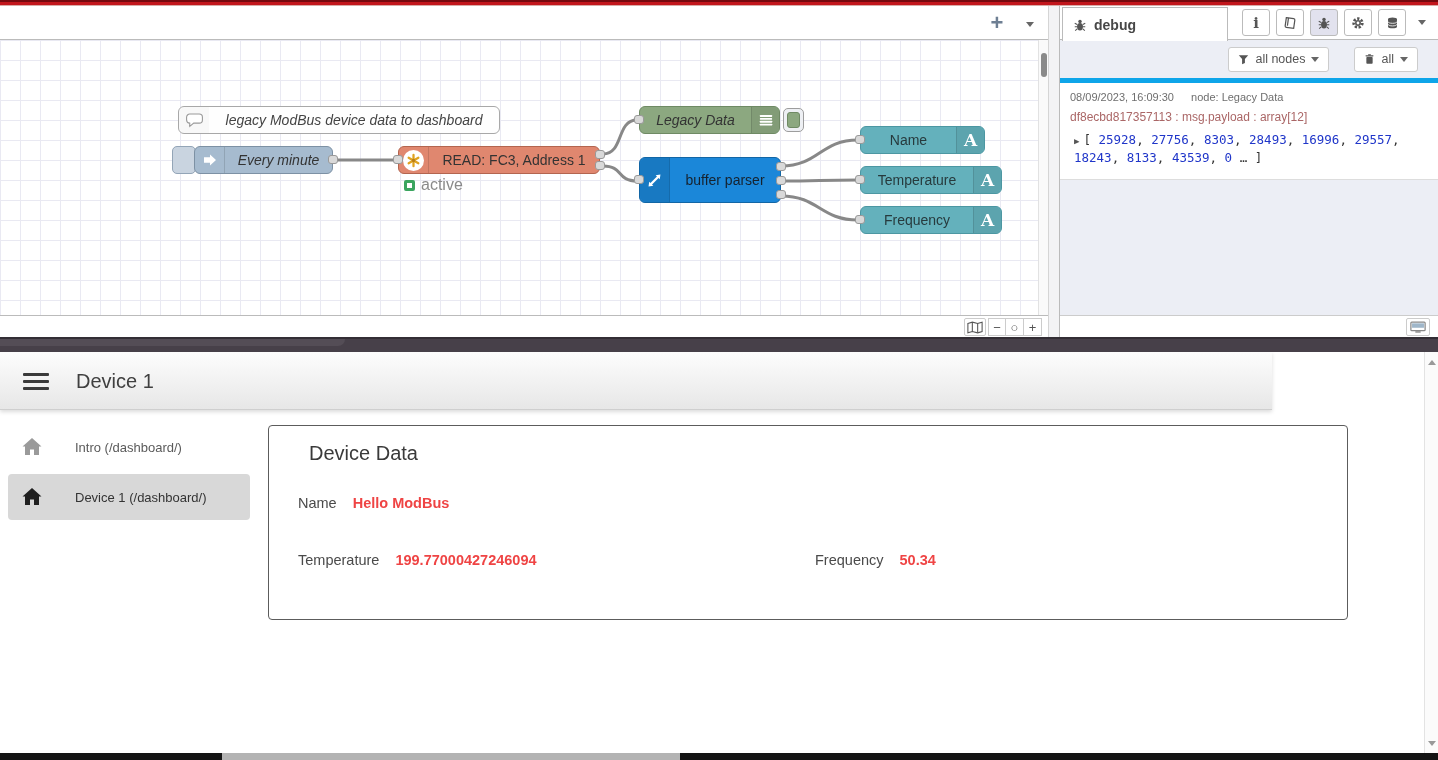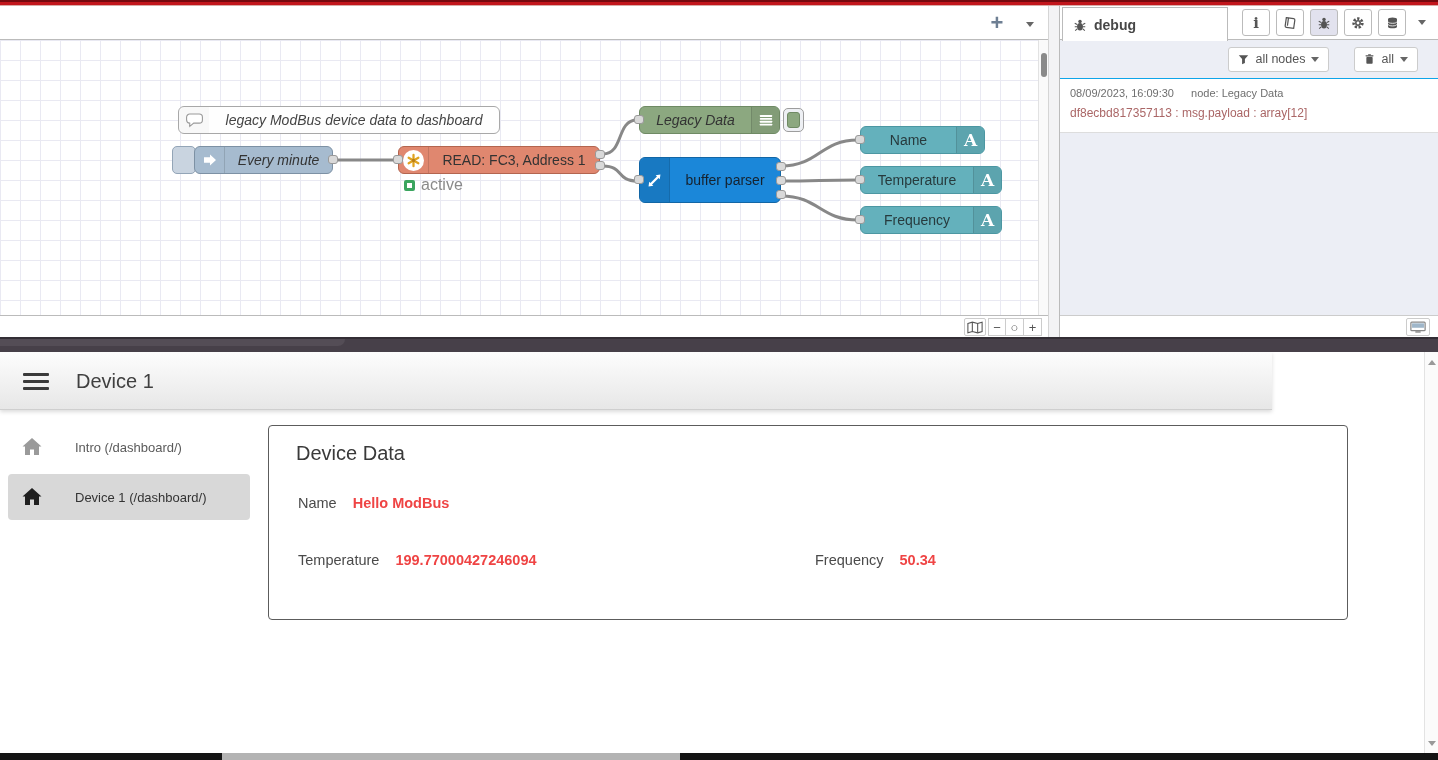--- a/index.html
+++ b/index.html
@@ -79,21 +79,21 @@
   .tab-debug { position:absolute; left:2px; top:1px; width:166px; height:34px; background:#fff; border:1px solid #bbb; border-bottom:none; display:flex; align-items:center; gap:7px; padding-left:10px; font-size:14px; font-weight:600; color:#474747; z-index:2; cursor:pointer; }
   .side-tool-btns { position:absolute; right:6px; top:3px; display:flex; gap:6px; align-items:center; }
   .tool-btn { width:28px; height:27px; background:#fff; border:1px solid #bbb; border-radius:3px; display:flex; align-items:center; justify-content:center; cursor:pointer; color:#555; }
   .tool-btn.active { background:#e2e2ee; }
   .info-glyph { font-family:"DejaVu Serif", serif; font-weight:bold; font-size:15px; color:#555; }
 
   .filter-row { position:absolute; left:0; top:34px; width:378px; height:38px; display:flex; justify-content:flex-end; align-items:center; gap:25px; padding-right:20px; }
   .filter-btn { height:25px; background:#fff; border:1px solid #ccc; border-radius:3px; display:flex; align-items:center; gap:6px; padding:0 9px; font-size:12.5px; color:#555; cursor:pointer; }
 
   .msg-list { position:absolute; left:0; top:72px; width:378px; height:243px; overflow:hidden; }
-  .msg { background:#fff; border-top:1px solid #0ea5e9; border-bottom:1px solid #ddd; padding:8px 10px 12px 10px; cursor:default; }
+  .msg { background:#fff; border-top:5px solid #0ea5e9; border-bottom:1px solid #ddd; padding:8px 10px 12px 10px; cursor:default; }
   .msg-meta { font-size:11px; color:#6e6e6e; }
   .msg-meta .ts { margin-right:14px; }
   .msg-path { margin-top:7px; font-size:12px; color:#a66; }
   .msg-payload { margin-top:7px; font-family:"DejaVu Sans Mono", monospace; font-size:12.5px; color:#333; line-height:1.45; padding-left:4px; }
   .msg-payload .tri { color:#555; font-size:9px; margin-right:4px; cursor:pointer; }
   .msg-payload .num { color:#2036c9; }
   .side-footer { position:absolute; left:0; top:309px; width:378px; height:22px; background:#fff; border-top:1px solid #ccc; }
   .monitor-btn { position:absolute; right:8px; top:2px; width:24px; height:18px; background:#fff; border:1px solid #ccc; border-radius:2px; display:flex; align-items:center; justify-content:center; cursor:pointer; }
 
   
@@ -108,21 +108,21 @@
   .dash-title { position:absolute; left:76px; top:0; height:58px; display:flex; align-items:center; font-size:20px; color:#3f3f3f; }
 
   .dash-nav { position:absolute; left:0; top:58px; width:258px; height:343px; background:#fff; padding-top:14px; }
   .nav-item { position:relative; height:46px; margin:0 8px 4px 8px; border-radius:4px; display:flex; align-items:center; cursor:pointer; color:#9a9a9a; }
   .nav-item .nav-label { position:absolute; left:67px; font-size:13px; color:#5a5a5a; }
   .nav-item.selected { background:#d8d8d8; color:#1f1f1f; }
   .nav-item.selected .nav-label { color:#333; }
   .nav-icon { position:absolute; left:12px; width:24px; height:24px; }
 
   .card { position:absolute; left:268px; top:73px; width:1080px; height:195px; background:#fff; border:1px solid #5c5c5c; border-radius:4px; }
-  .card-title { position:absolute; left:27px; top:16px; font-size:20px; color:#3a3a3a; }
+  .card-title { position:absolute; left:40px; top:16px; font-size:20px; color:#3a3a3a; }
   .field { position:absolute; font-size:14.5px; }
   .field .f-label { color:#4a4a4a; margin-right:16px; }
   .field .f-value { color:#ef4444; font-weight:bold; }
   .field-name { left:29px; top:69px; }
   .field-temp { left:29px; top:126px; }
   .field-freq { left:546px; top:126px; }
 
   .dash-scrollbar { position:absolute; right:0; top:0; width:14px; height:401px; background:#fbfbfb; border-left:1px solid #e3e3e3; z-index:3; }
   .sb-arrow { position:absolute; left:0; width:14px; height:14px; display:flex; align-items:center; justify-content:center; cursor:pointer; }
   .sb-up { top:3px; }
@@ -339,20 +339,23 @@
         </button>
       </div>
 
       <div class="msg-list">
         <div class="msg">
           <div class="msg-meta">
             <span class="ts">08/09/2023, 16:09:30</span>
             <span>node: Legacy Data</span>
           </div>
           <div class="msg-path">df8ecbd817357113 : msg.payload : array[12]</div>
+          <div class="msg-payload">
+            <span class="tri">▶</span><span>[ <span class="num">25928</span>, <span class="num">27756</span>, <span class="num">8303</span>, <span class="num">28493</span>, <span class="num">16996</span>, <span class="num">29557</span>, <span class="num">18243</span>, <span class="num">8133</span>, <span class="num">43539</span>, <span class="num">0</span> … ]</span>
+          </div>
         </div>
       </div>
 
       <div class="side-footer">
         <button class="monitor-btn">
           <svg viewBox="0 0 18 14" width="16" height="13">
               <rect x="1" y="1" width="16" height="9.5" rx="1" fill="none" stroke="#888" stroke-width="1.4"></rect>
               <rect x="2.3" y="2.3" width="13.4" height="5" fill="#9fb6c9"></rect>
               <rect x="6" y="11.2" width="6" height="1.6" fill="#888"></rect>
             </svg>

